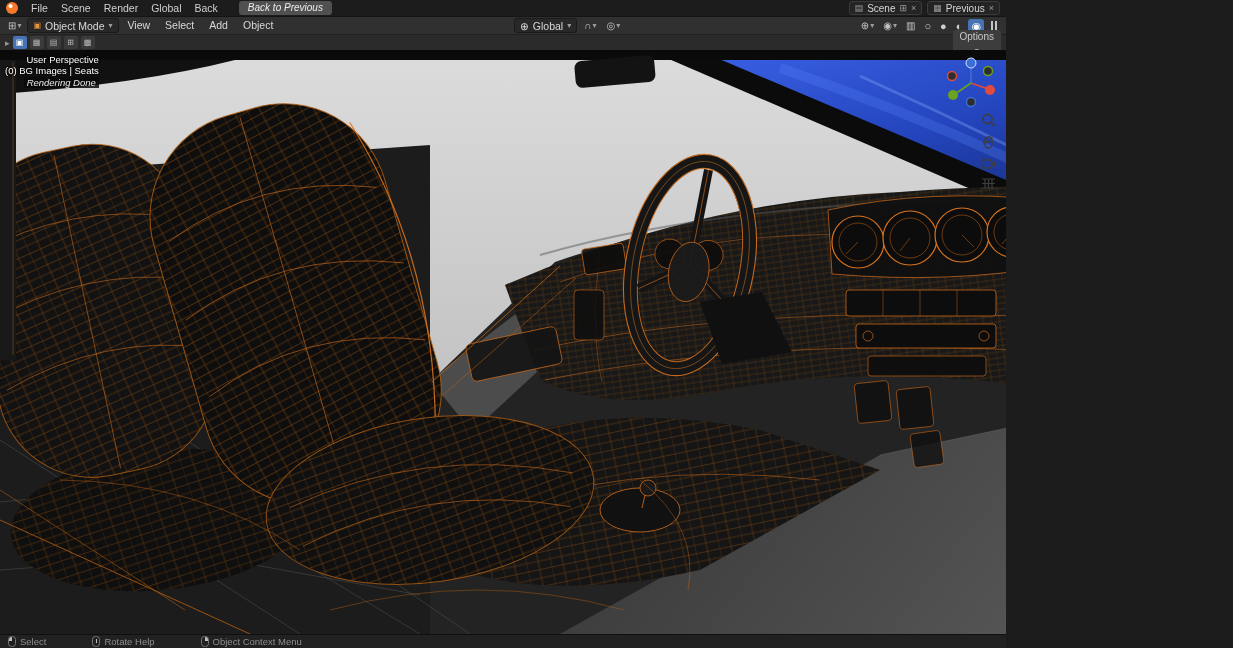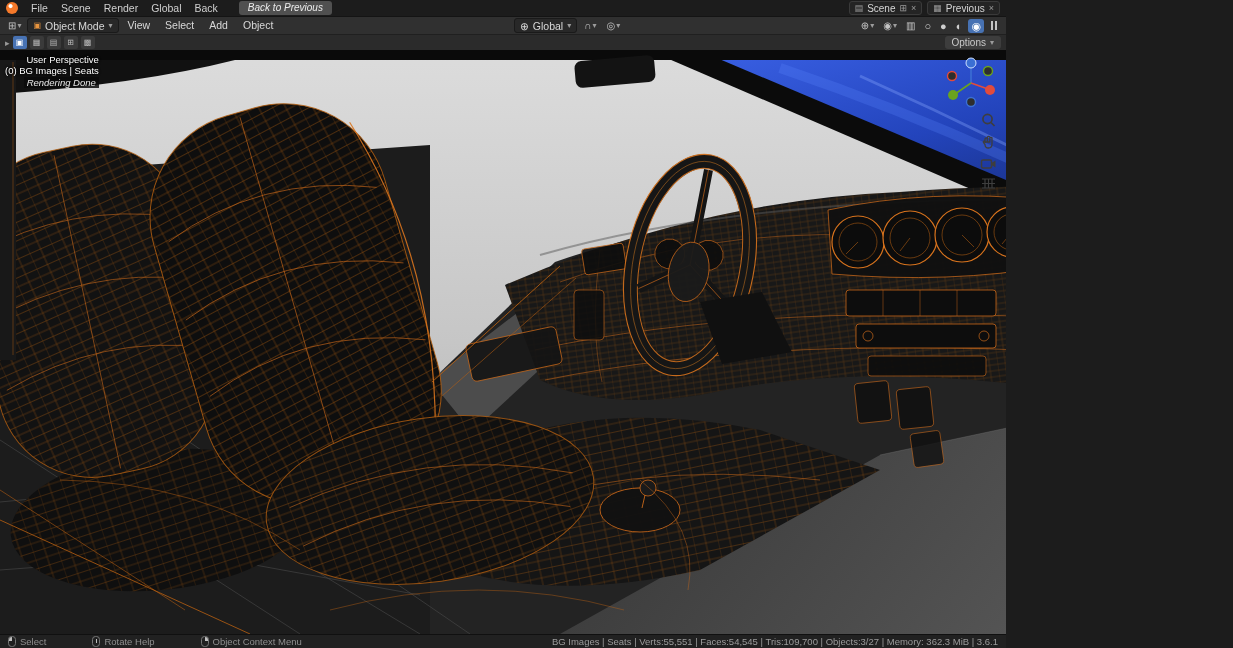--- a/index.html
+++ b/index.html
@@ -39,21 +39,21 @@
   .pause-ic i { width:2px; height:9px; background:#c4c4c4; display:block; }
 
   
   .tool-row { height:16px; background:#2b2b2b; border-top:1px solid #202020;
     display:flex; align-items:center; padding:0 5px; gap:3px; font-size:10px;
     color:#c9c9c9; flex:0 0 16px; }
   .tool-ic { width:14px; height:13px; background:#3a3a3a; border-radius:2px;
     display:flex; align-items:center; justify-content:center; font-size:8px; color:#bbb; }
   .tool-ic.active { background:#4772b3; color:#fff; }
   .options-btn { margin-left:auto; background:#3d3d3d; border-radius:3px;
-    padding:1px 7px; display:flex; gap:4px; align-items:center; font-size:10px; }
+    padding:1px 7px; display:flex; gap:4px; align-items:center; font-size:10px;flex-direction:column; }
 
   
   .viewport { position:relative; flex:1 1 auto; background:#bdbdbd; overflow:hidden;text-align:right; }
   .viewport svg.scene { position:absolute; inset:0; display:block; }
   .overlay-text { position:absolute; left:5px; top:4px; font-size:9.5px;
     color:#ffffff; line-height:11px;
     text-shadow:0 0 2px rgba(0,0,0,.95), 0 0 3px rgba(0,0,0,.85); }
   .overlay-text .chip { display:inline-block; background:rgba(10,10,10,.85);
     padding:0 3px; margin-top:1px; text-shadow:none; color:#e8e8e8;font-style:italic; }
   .nav-gizmo { position:absolute; top:4px; right:6px; width:58px; height:58px; }
@@ -390,16 +390,15 @@
       <span>Select</span>
     </div>
     <div class="hint">
       <span class="mouse middle"></span>
       <span>Rotate Help</span>
     </div>
     <div class="hint">
       <span class="mouse right"></span>
       <span>Object Context Menu</span>
     </div>
-    <span class="stats">BG Images | Seats | Verts:55,551 | Faces:54,545 | Tris:109,700 | Objects:3/27 | Memory: 362.3 MiB | 3.6.1</span>
   </div>
 
 </div>
 
 </body></html>

